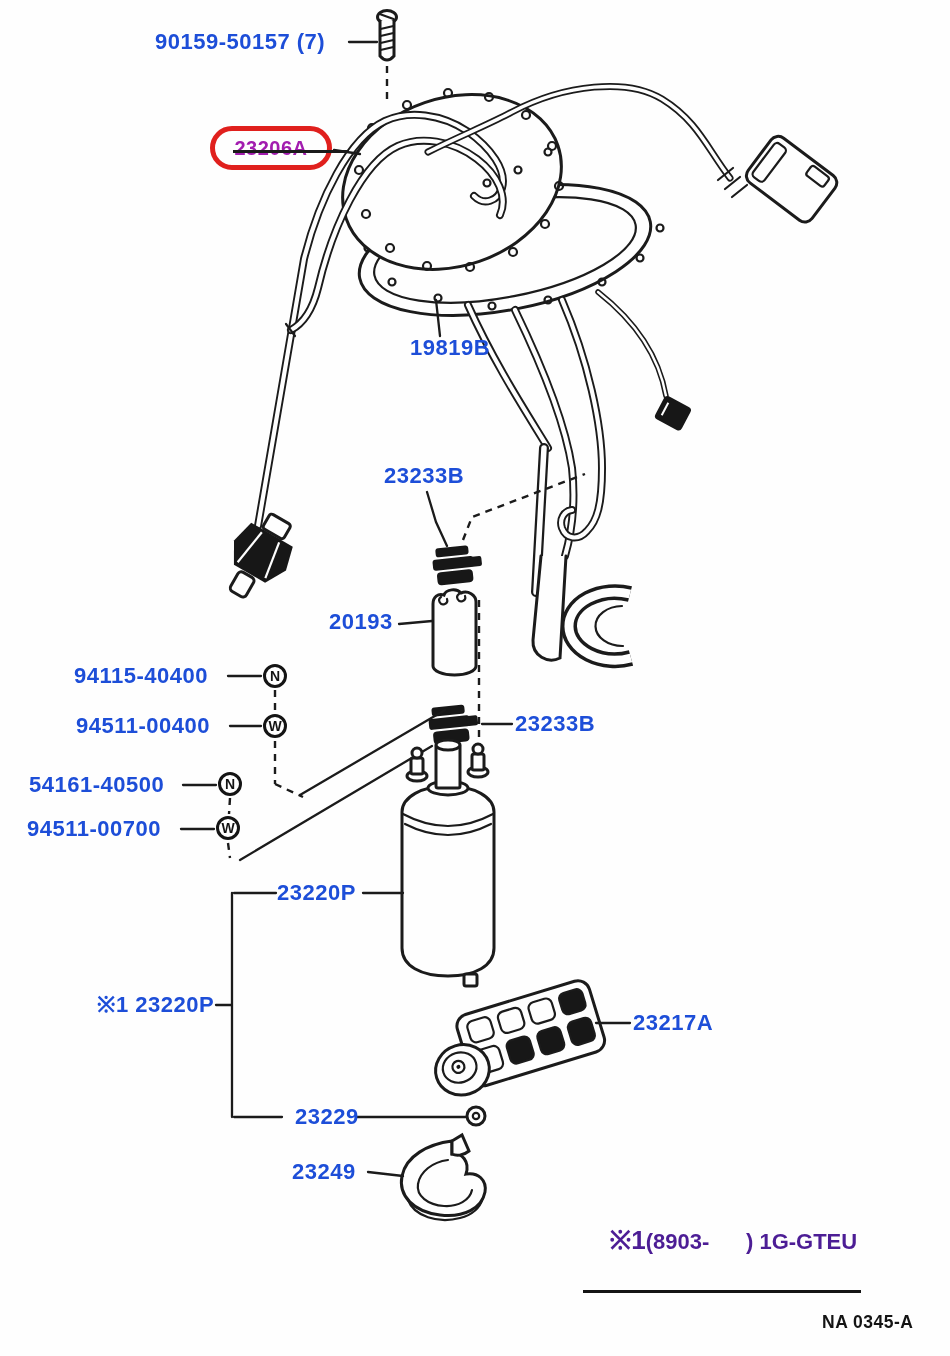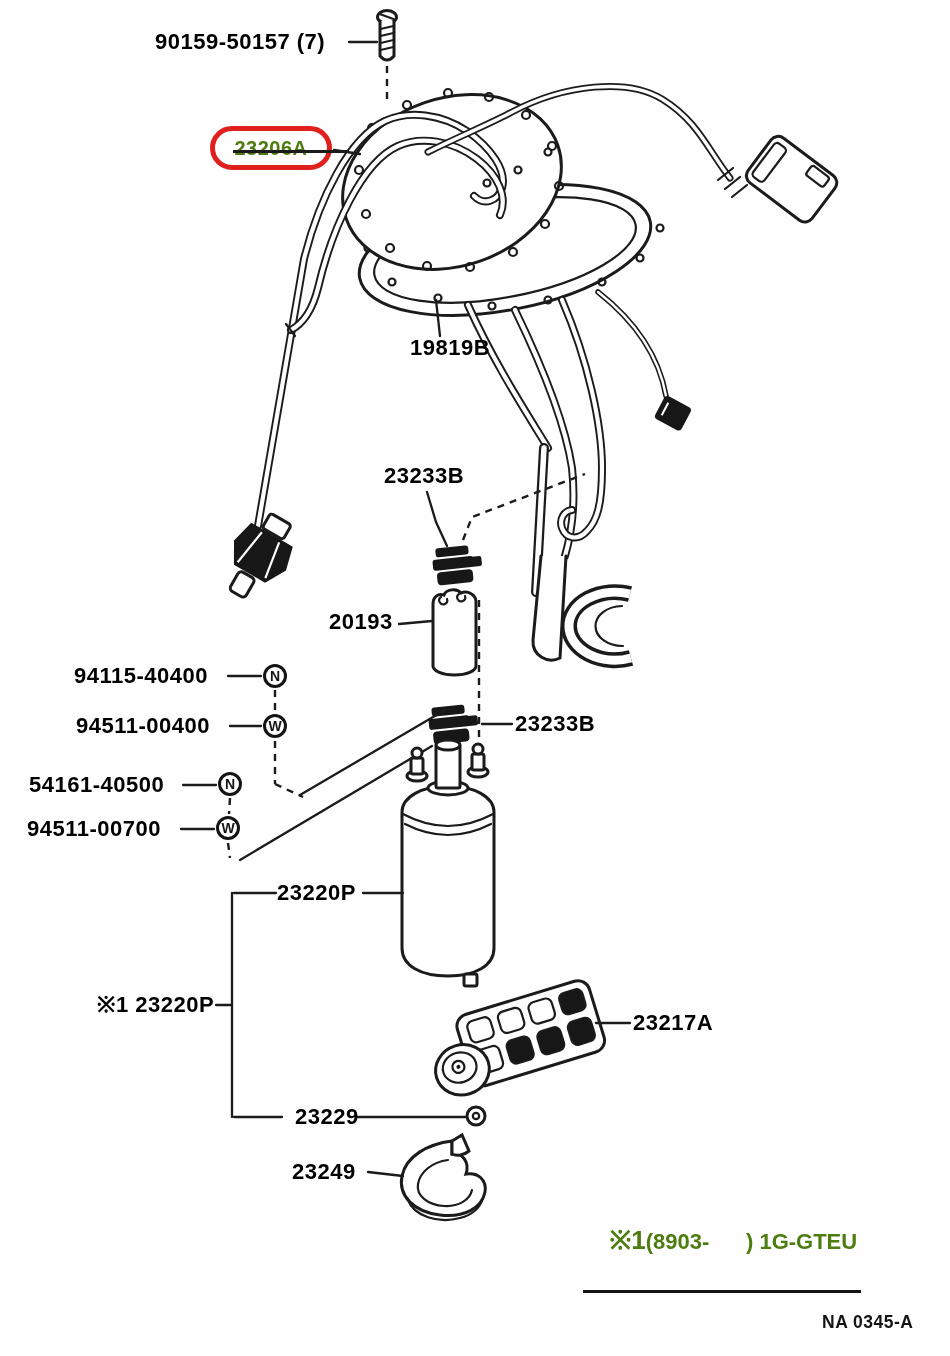--- a/index.html
+++ b/index.html
@@ -1,32 +1,32 @@
 <!DOCTYPE html>
 <html><head>
 <meta charset="utf-8">
 <style>
   html,body{margin:0;padding:0;background:#fff;}
   .page{position:relative;width:950px;height:1356px;background:#fefefe;overflow:hidden;
         font-family:"Liberation Sans",sans-serif;}
   svg{position:absolute;left:0;top:0;z-index:1;}
   .lbl{position:absolute;z-index:2;font:700 22px/26px "Liberation Sans",sans-serif;
-       color:#000000;letter-spacing:.5px;white-space:nowrap;}
+       color:#1d4ed8;letter-spacing:.5px;white-space:nowrap;}
   .hl-ring{position:absolute;z-index:2;left:210px;top:126px;width:122px;height:44px;
        border:5px solid #e0201d;border-radius:24px;box-sizing:border-box;
        display:flex;align-items:center;justify-content:center;}
-  .hl-ring .lbl-in{font:700 20px/22px "Liberation Sans",sans-serif;color:#4d7c0f;
+  .hl-ring .lbl-in{font:700 20px/22px "Liberation Sans",sans-serif;color:#a21caf;
        letter-spacing:.5px;white-space:nowrap;}
   .strike{position:absolute;left:18px;top:19px;width:116px;height:3px;background:#1a1a1a;}
   .marker{position:absolute;z-index:2;width:24px;height:24px;border:3px solid #141414;
        border-radius:50%;box-sizing:border-box;background:#fff;text-align:center;
        font:700 14px/18px "Liberation Sans",sans-serif;color:#141414;}
   .note{position:absolute;z-index:2;left:583px;top:1198px;padding:0 4px 6px 2px;
        border-bottom:3.5px solid #141414;font:700 22px/28px "Liberation Sans",sans-serif;
-       color:#4d7c0f;white-space:pre;}
+       color:#4c1d95;white-space:pre;}
   .note .ref{font-size:26px;}
   .docnum{position:absolute;z-index:2;left:822px;top:1312px;
        font:700 17.5px/20px "Liberation Sans",sans-serif;color:#141414;letter-spacing:.5px;text-align:right;}
 </style>
 </head>
 <body>
 
 <div class="page">
 
   <svg width="950" height="1356" viewBox="0 0 950 1356">

